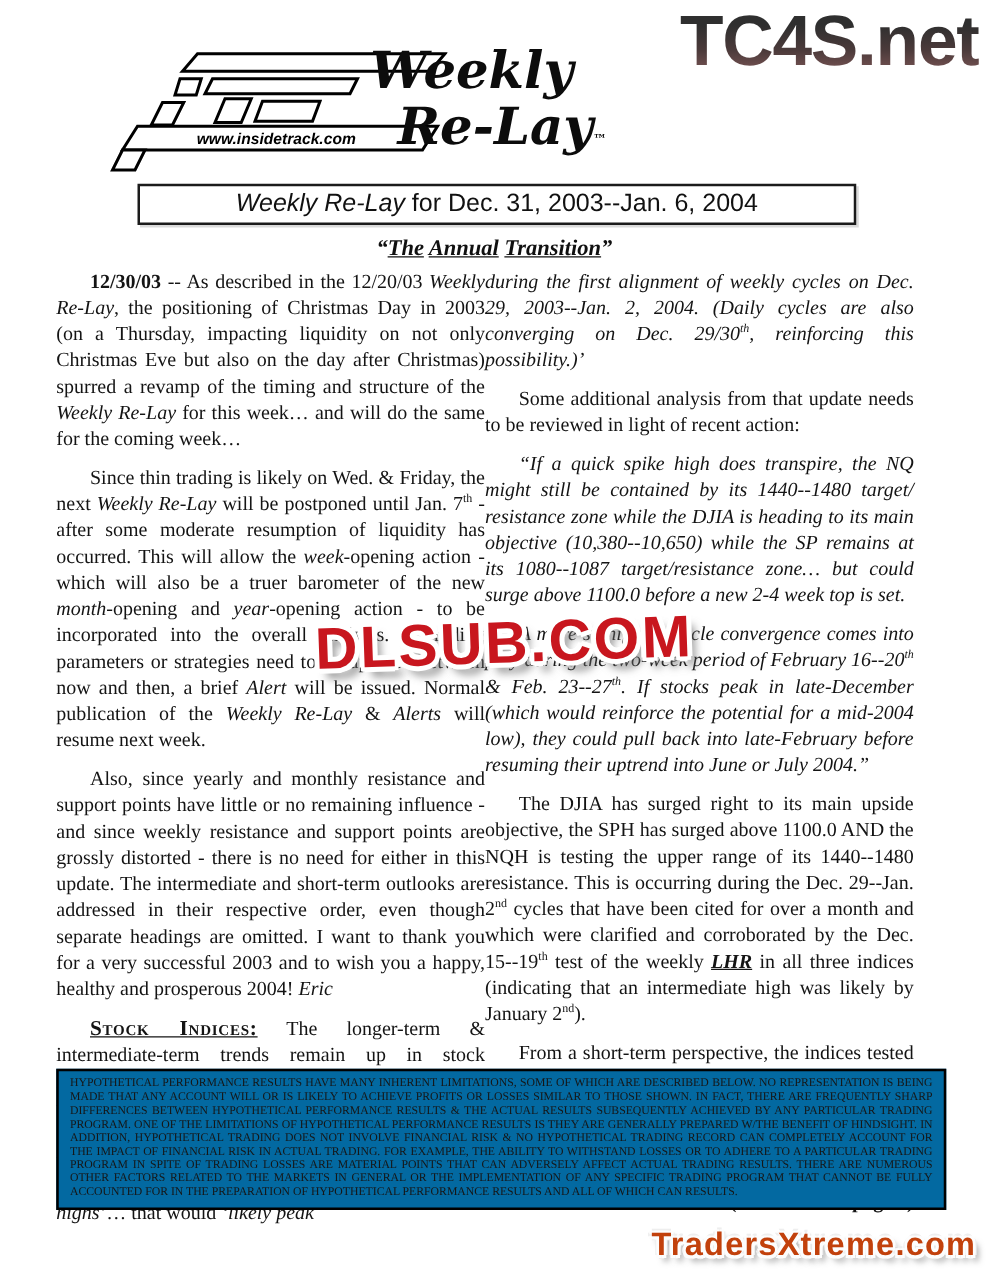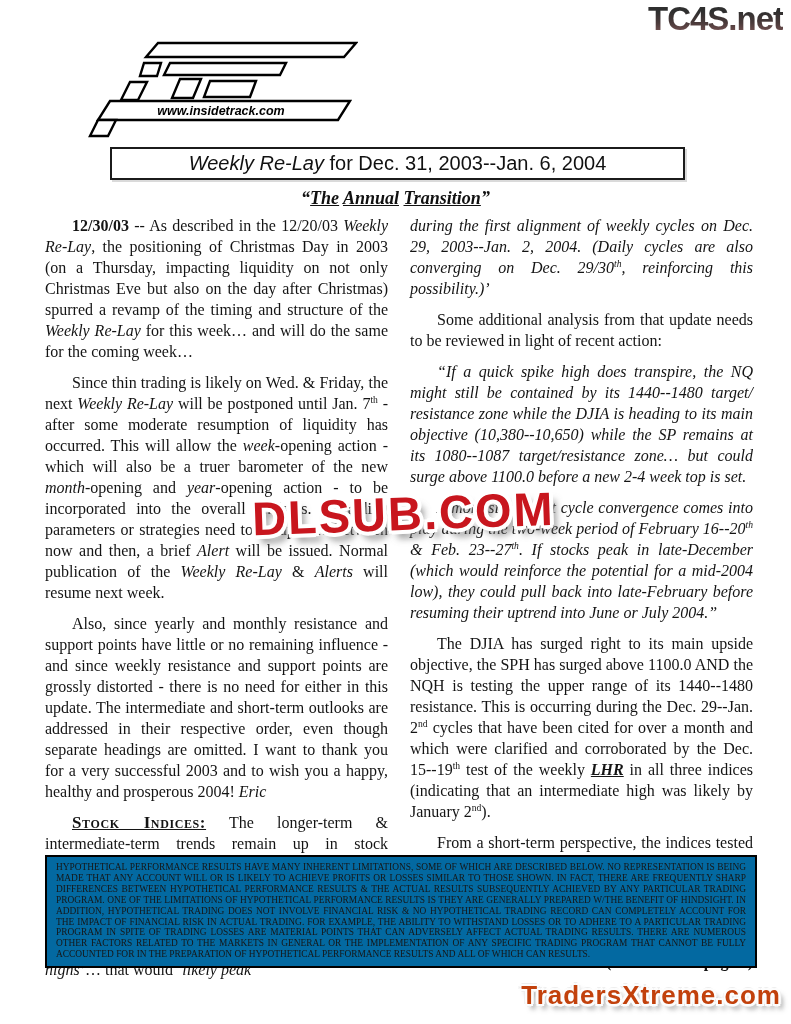--- a/index.html
+++ b/index.html
@@ -5,21 +5,21 @@
   html,body{margin:0;padding:0;background:#ffffff;}
   .page{
     position:relative;width:791px;height:1024px;margin:0 auto;
     background:#ffffff;overflow:hidden;
     font-family:"Liberation Serif", serif;color:#141414;
   }
   
   .tc4s{
     position:absolute;top:0px;right:8px;
     font-family:"Liberation Sans", sans-serif;font-weight:bold;
-    font-size:33px;letter-spacing:-1px;
+    font-size:57px;letter-spacing:-1px;
     background:linear-gradient(#2f2f2f 30%, #4a3a3a 60%, #8d5f5f 100%);
     -webkit-background-clip:text;background-clip:text;color:transparent;
   }
   .logo-wrap{position:absolute;left:58px;top:34px;width:470px;height:110px;}
   .logo-svg{position:absolute;left:0;top:4px;}
   .brand{
     position:absolute;left:238px;top:0px;
     font-family:"DejaVu Serif", serif;font-weight:bold;font-style:italic;
     font-size:41px;line-height:45px;color:#0c0c0c;letter-spacing:0px;white-space:nowrap;
   }
@@ -34,21 +34,21 @@
   }
   .title-bar .it{font-style:italic;}
   
   .heading{
     position:absolute;left:0;top:188px;width:100%;text-align:center;
     font-size:18px;font-weight:bold;font-style:italic;color:#101010;
   }
   
   .columns{
     position:absolute;left:45px;top:215px;width:708px;
-    display:flex;gap:22px;
+    display:flex;
   }
   .col{width:343px;text-align:justify;}
   .para{
     margin:0 0 10px 0;font-size:16px;line-height:21px;text-indent:27px;
   }
   .para.noindent{text-indent:0;}
   .para.alignright{text-align:right;text-indent:0;margin-top:14px;}
   .sg-b{font-weight:bold;}
   .sg-i{font-style:italic;}
   .sg-u{text-decoration:underline;}
@@ -96,20 +96,24 @@
         <polygon points="86,25 103,25 99,38 82,38"></polygon>
         <polygon points="112,25 228,25 222,37 106,37"></polygon>
         <polygon points="72,44 89,44 80,62 63,62"></polygon>
         <polygon points="122,41 143,41 135,60 114,60"></polygon>
         <polygon points="152,43 198,43 192,59 146,59"></polygon>
         <polygon points="52,63 292,63 280,82 40,82"></polygon>
         <polygon points="40,82 58,82 50,98 32,98"></polygon>
       </g>
       <text x="163" y="77" text-anchor="middle" font-family="Liberation Sans, sans-serif" font-size="12.5" font-weight="bold" font-style="italic" fill="#000">www.insidetrack.com</text>
     </svg>
+    <div class="brand">
+      <div class="line1">Weekly</div>
+      <div class="line2"><span>Re-Lay</span><span class="tm">™</span></div>
+    </div>
   </div>
 
   <div class="title-bar"><span class="it">Weekly Re-Lay</span><span> for Dec. 31, 2003--Jan. 6, 2004</span></div>
 
   <div class="heading"><span class="sg-b sg-i">“</span><span class="sg-b sg-i sg-u">The</span><span class="sg-b sg-i"> </span><span class="sg-b sg-i sg-u">Annual</span><span class="sg-b sg-i"> </span><span class="sg-b sg-i sg-u">Transition</span><span class="sg-b sg-i">”</span></div>
 
   <div class="columns">
     <div class="col">
         <p class="para"><span class="sg-b">12/30/03</span><span class=""> -- As described in the 12/20/03 </span><span class="sg-i">Weekly Re-Lay</span><span class="">, the positioning of Christmas Day in 2003 (on a Thursday, impacting liquidity on not only Christmas Eve but also on the day after Christmas) spurred a revamp of the timing and structure of the </span><span class="sg-i">Weekly Re-Lay</span><span class=""> for this week… and will do the same for the coming week…</span></p>
         <p class="para"><span class="">Since thin trading is likely on Wed. &amp; Friday, the next </span><span class="sg-i">Weekly Re-Lay</span><span class=""> will be postponed until Jan. 7</span><span class="sg-sup">th</span><span class=""> - after some moderate resumption of liquidity has occurred.  This will allow the </span><span class="sg-i">week</span><span class="">-opening action - which will also be a truer barometer of the new </span><span class="sg-i">month</span><span class="">-opening and </span><span class="sg-i">year</span><span class="">-opening action - to be incorporated into the overall analysis.  If trading parameters or strategies need to be updated between now and then, a brief </span><span class="sg-i">Alert</span><span class=""> will be issued.  Normal publication of the </span><span class="sg-i">Weekly Re-Lay</span><span class=""> &amp; </span><span class="sg-i">Alerts</span><span class=""> will resume next week.</span></p>

